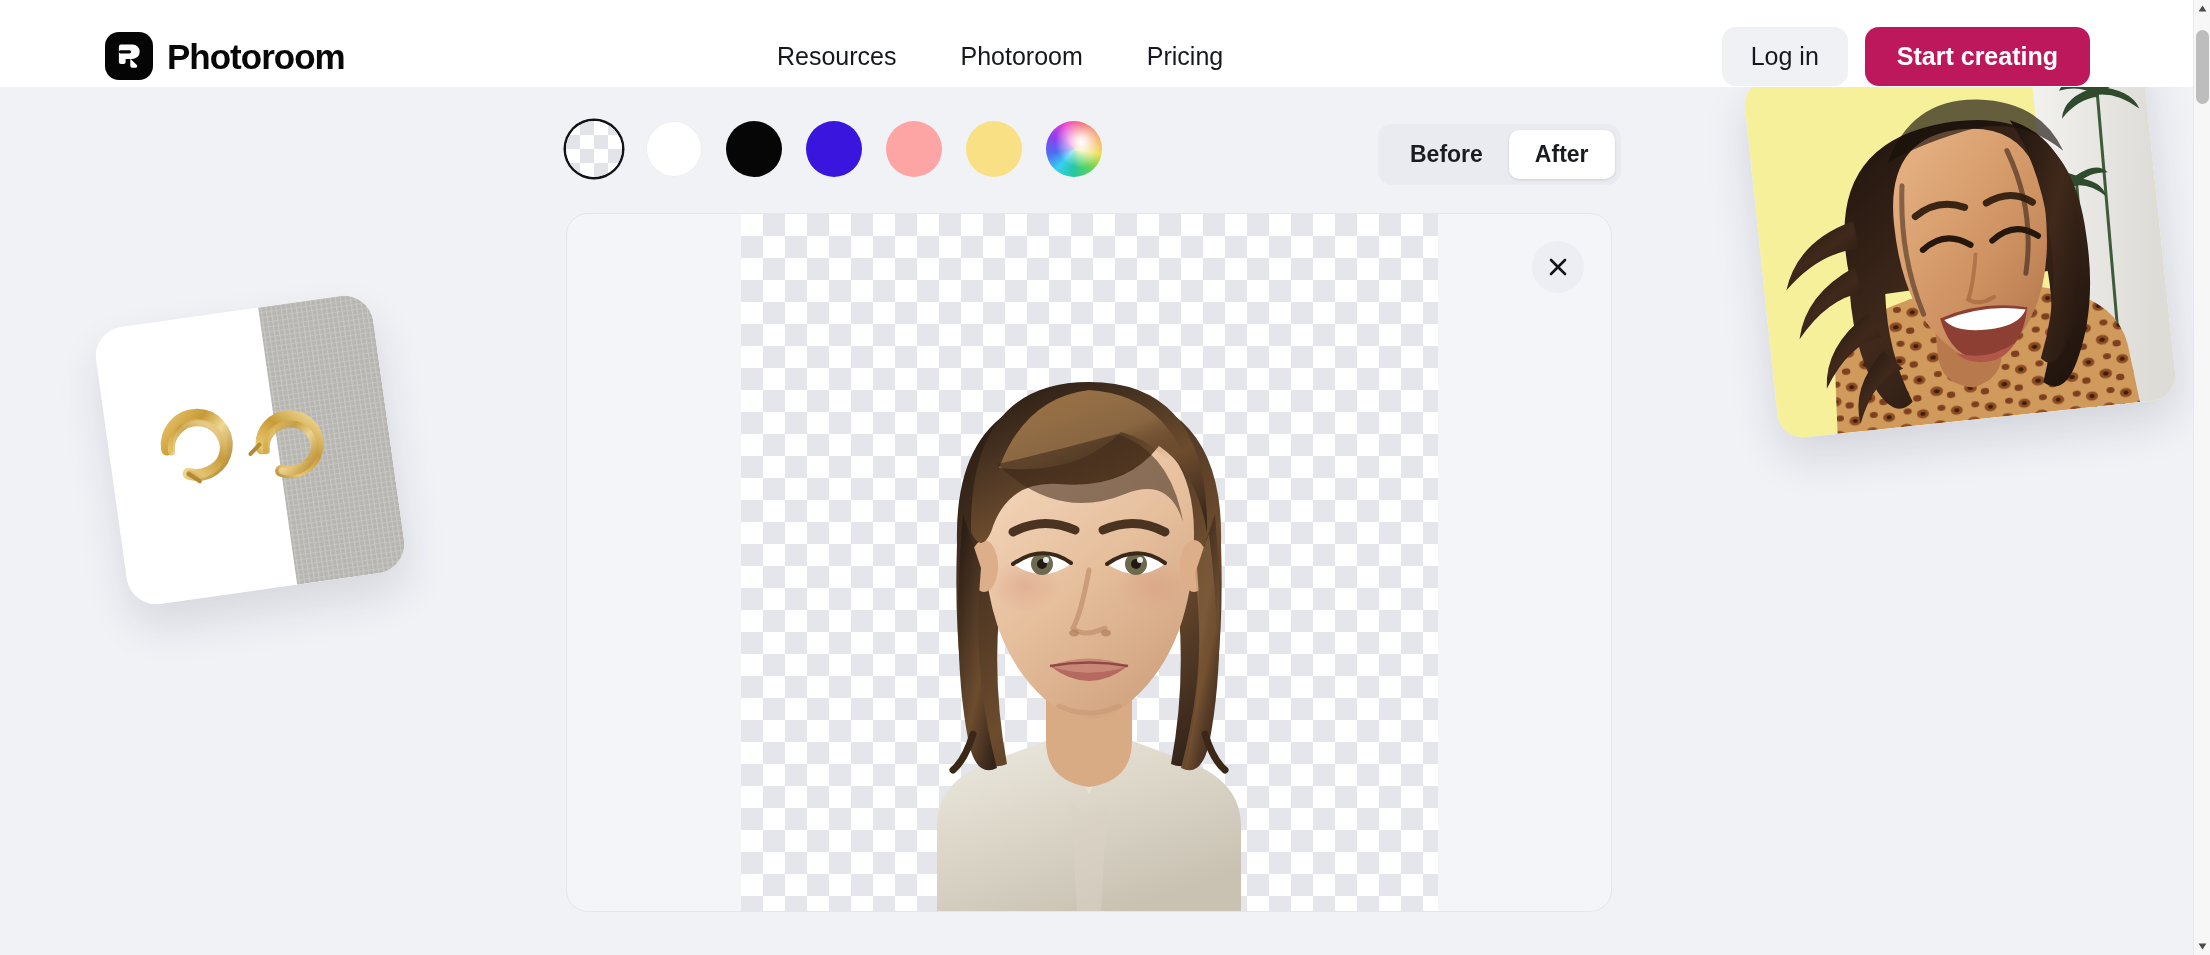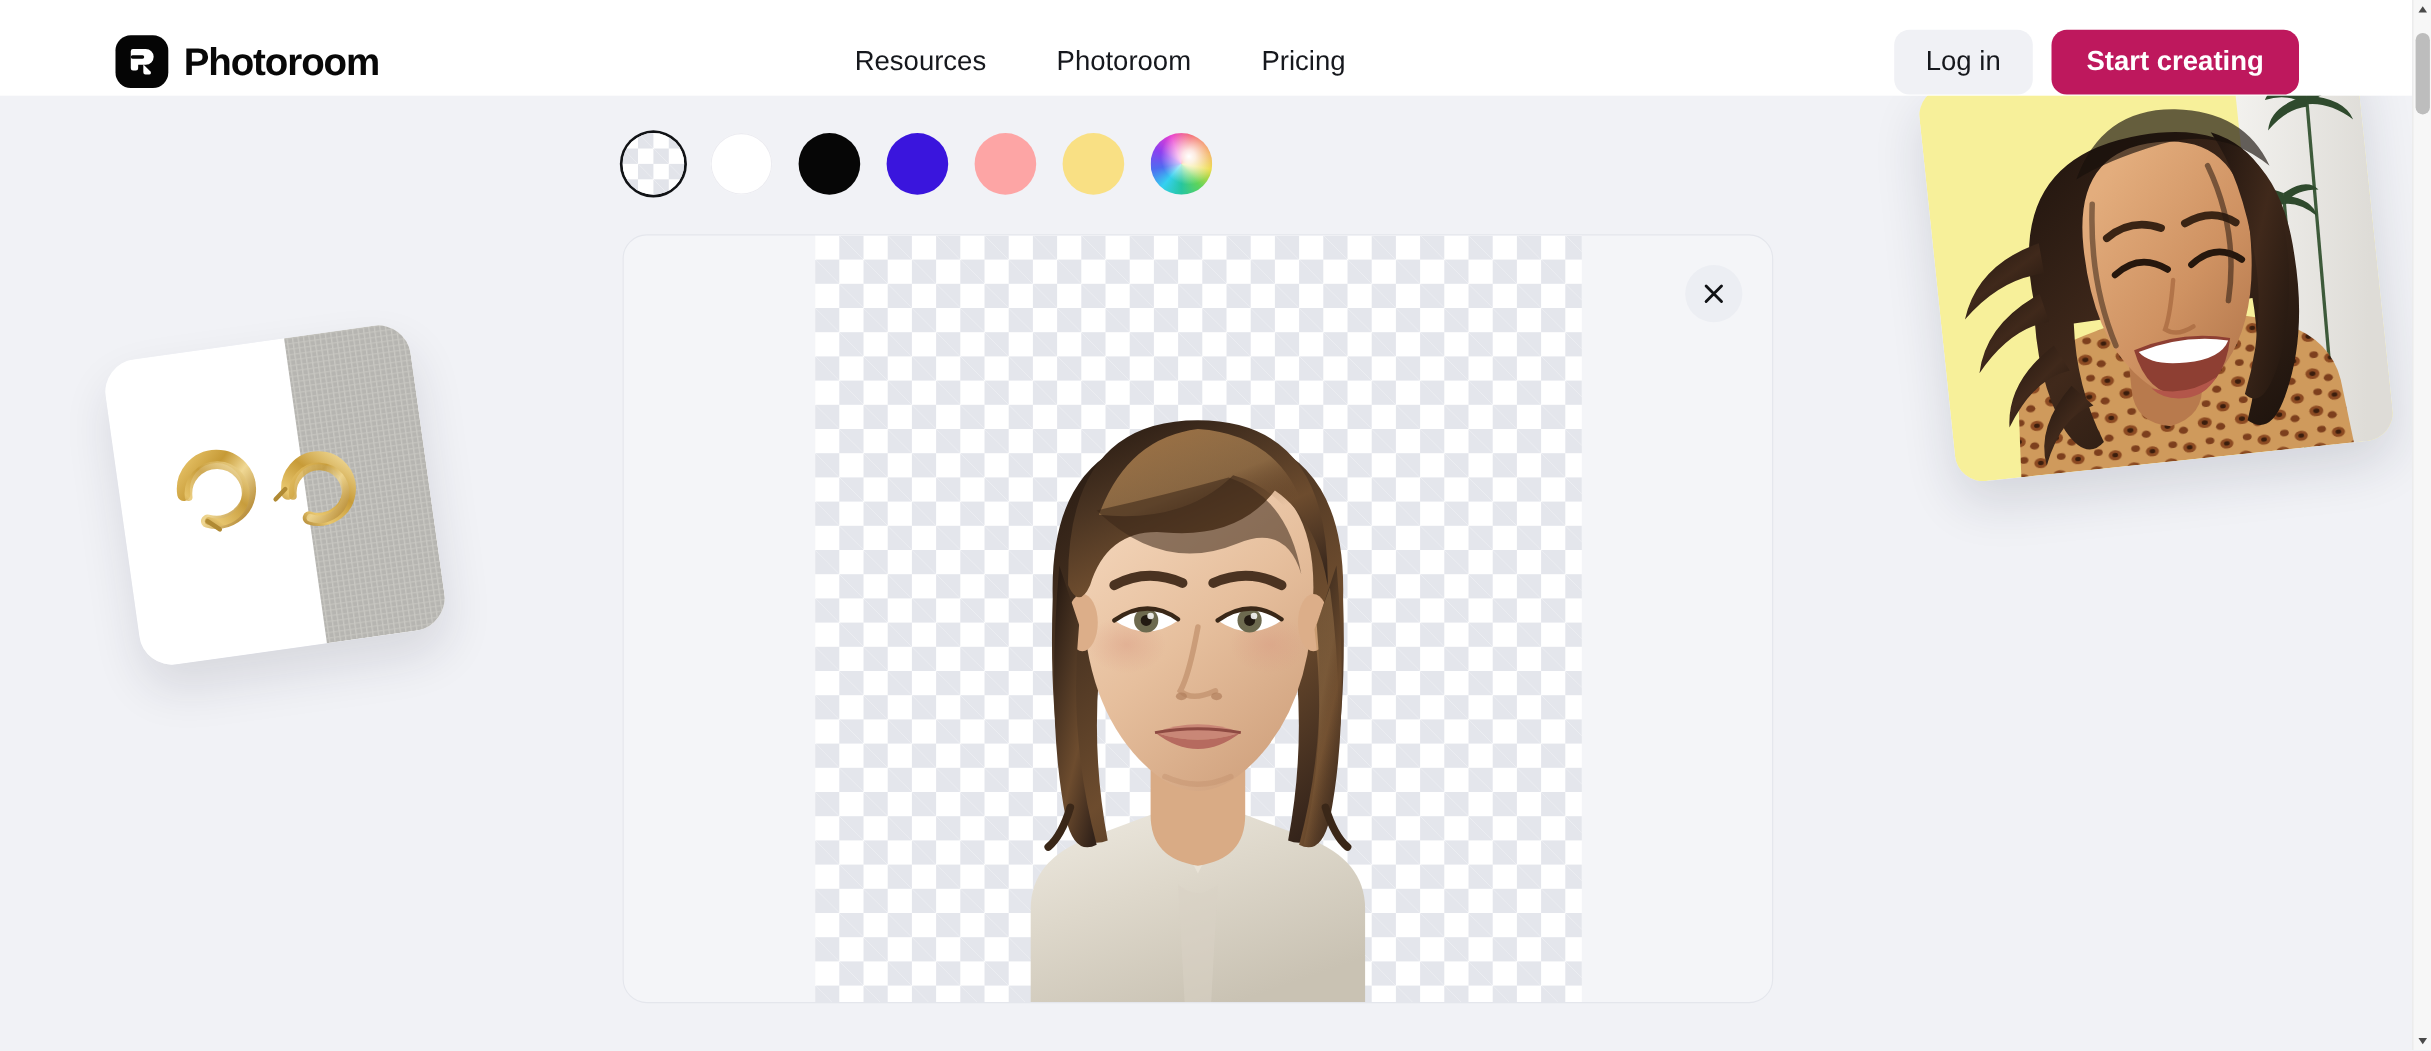--- a/index.html
+++ b/index.html
@@ -344,20 +344,24 @@
   <div class="swatch-row">
     <span class="swatch swatch-transparent sel-ring"></span>
     <span class="swatch swatch-white"></span>
     <span class="swatch" style="background:#060606"></span>
     <span class="swatch" style="background:#3a15dd"></span>
     <span class="swatch" style="background:#fda5a5"></span>
     <span class="swatch" style="background:#f9e084"></span>
     <span class="swatch swatch-rainbow"></span>
   </div>
 
+  <div class="beforeafter">
+    <span class="ba-seg">Before</span>
+    <span class="ba-seg active">After</span>
+  </div>
 
   <div class="canvas-card">
     <div class="canvas-checker"></div>
 
     <div class="subject-wrap">
       <svg class="subject-svg" width="697" height="699" viewBox="0 0 697 699" aria-hidden="true">
         <defs>
           <linearGradient id="hairG" x1="0.2" y1="0" x2="0.85" y2="1">
             <stop offset="0%" stop-color="#2b1d14"></stop>
             <stop offset="30%" stop-color="#4a3422"></stop>

